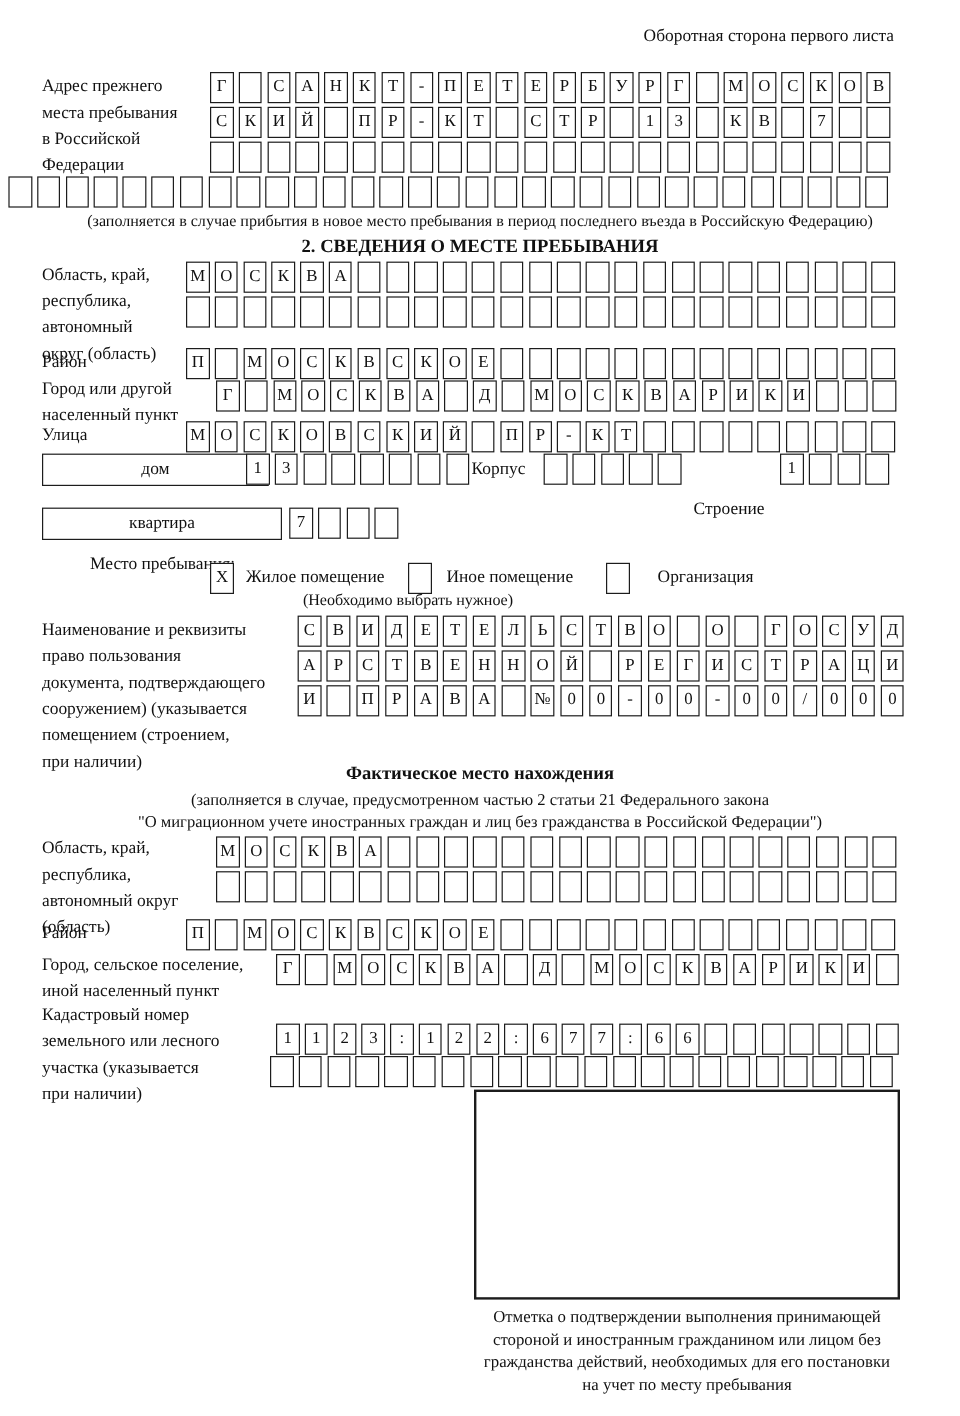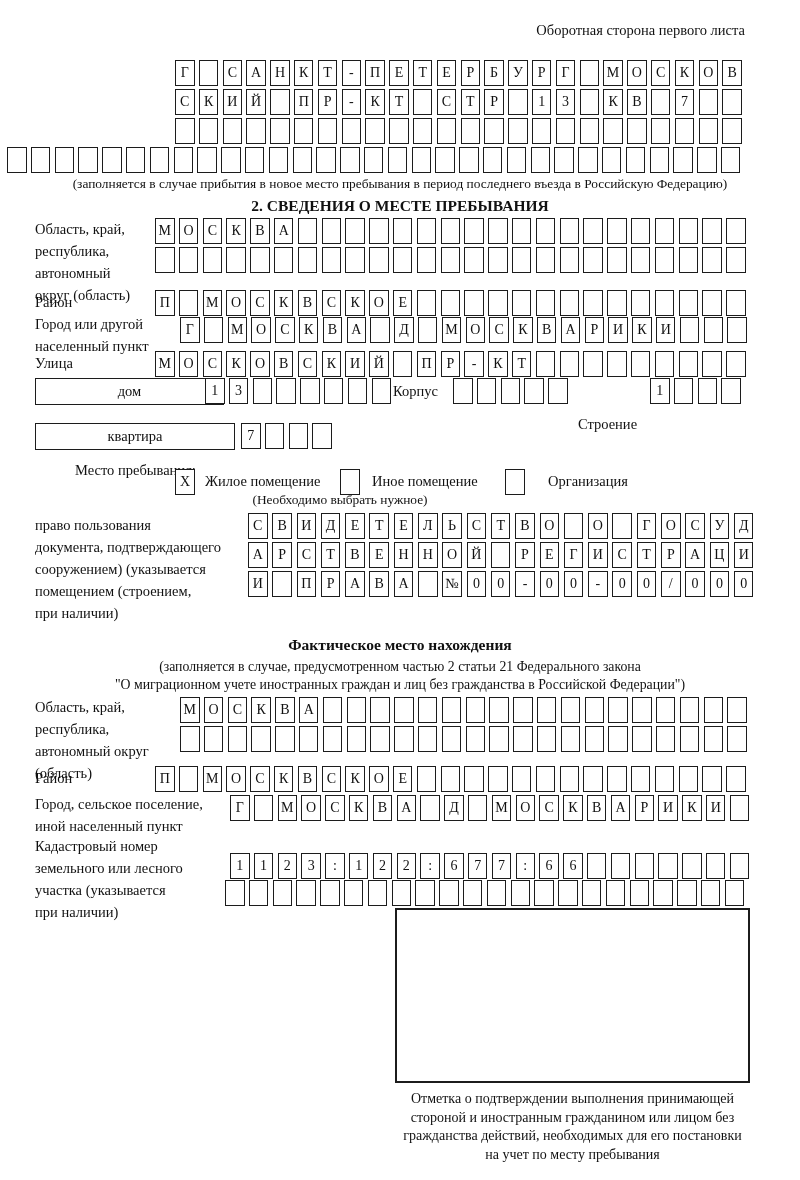--- a/index.html
+++ b/index.html
@@ -21,20 +21,26 @@
   .bigbox{position:absolute;box-sizing:border-box;border:2px solid #1c1c1c;background:#fff;}
   .caption{position:absolute;font-size:14px;line-height:18.5px;text-align:center;}
 </style>
 </head>
 <body>
 
 <div class="page">
 
   <div class="t" style="top:20px;right:55px;">Оборотная сторона первого листа</div>
 
+  <div class="lines" style="left:35px;top:61px;">
+    <div>Адрес прежнего</div>
+    <div>места пребывания</div>
+    <div>в Российской</div>
+    <div>Федерации</div>
+  </div>
   <div class="cells" style="left:175px;top:60px;">
       <span class="cell">Г</span>
       <span class="cell"></span>
       <span class="cell">С</span>
       <span class="cell">А</span>
       <span class="cell">Н</span>
       <span class="cell">К</span>
       <span class="cell">Т</span>
       <span class="cell">-</span>
       <span class="cell">П</span>
@@ -331,20 +337,21 @@
   <div class="t" style="left:35px;top:460px;margin-left:40px;">Место пребывания:</div>
   <div class="chk" style="left:175px;top:469px;">X</div>
   <div class="t" style="left:205px;top:471px;">Жилое помещение</div>
   <div class="chk" style="left:340px;top:469px;"></div>
   <div class="t" style="left:372px;top:471px;">Иное помещение</div>
   <div class="chk" style="left:505px;top:469px;"></div>
   <div class="t" style="left:548px;top:471px;">Организация</div>
   <div class="note" style="left:340px;top:492px;">(Необходимо выбрать нужное)</div>
 
   <div class="lines" style="left:35px;top:514px;">
+    <div>Наименование и реквизиты</div>
     <div>право пользования</div>
     <div>документа, подтверждающего</div>
     <div>сооружением) (указывается</div>
     <div>помещением (строением,</div>
     <div>при наличии)</div>
   </div>
   <div class="cells g2" style="left:248px;top:513px;">
       <span class="cell">С</span>
       <span class="cell">В</span>
       <span class="cell">И</span>

